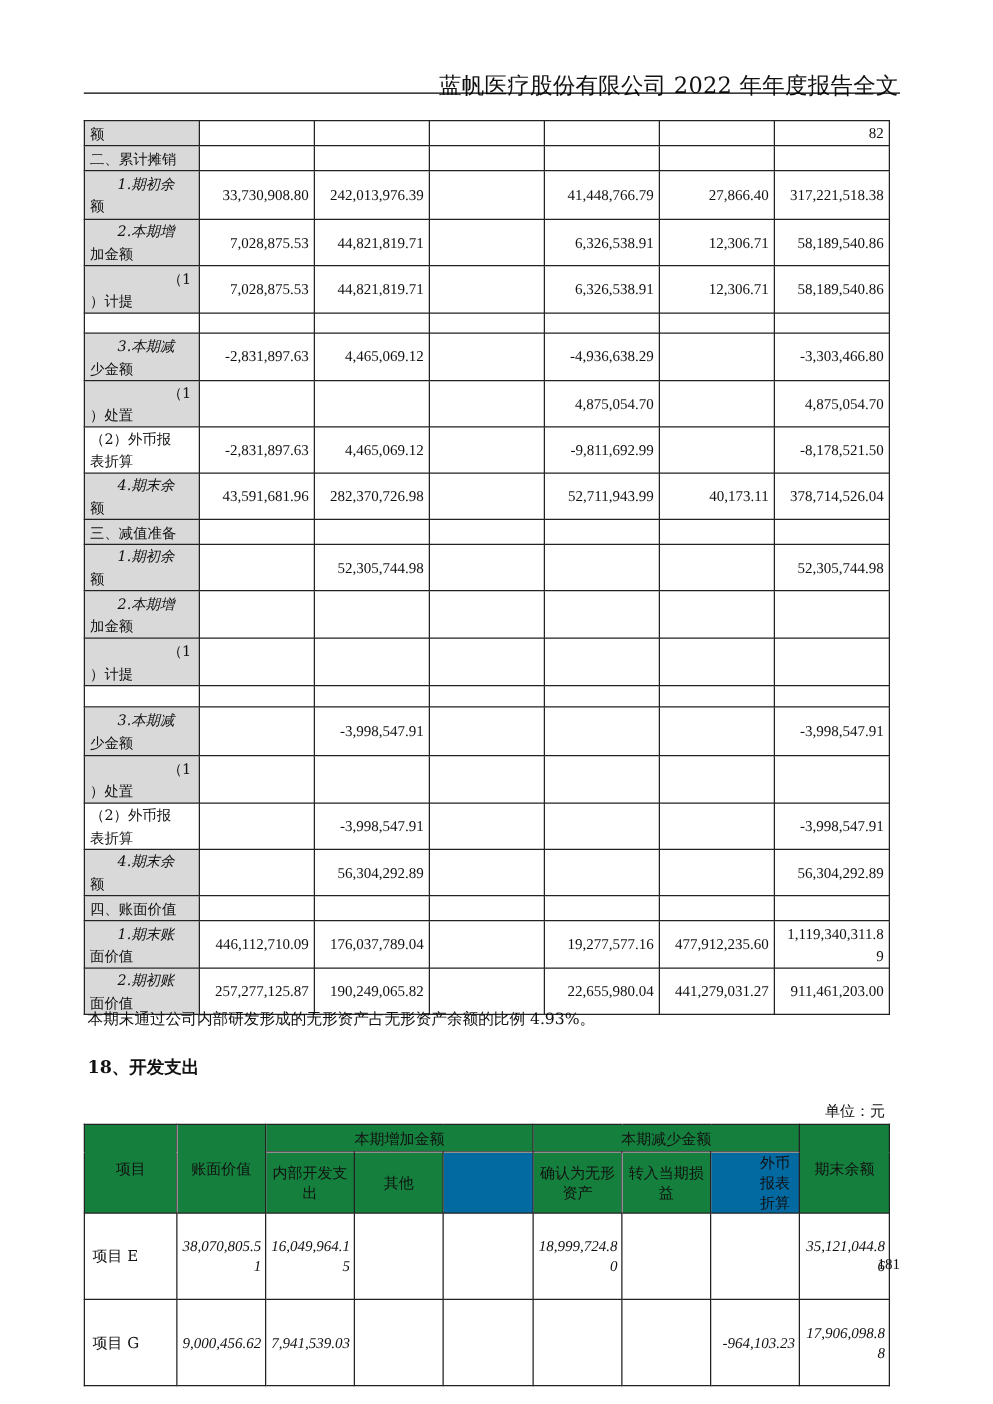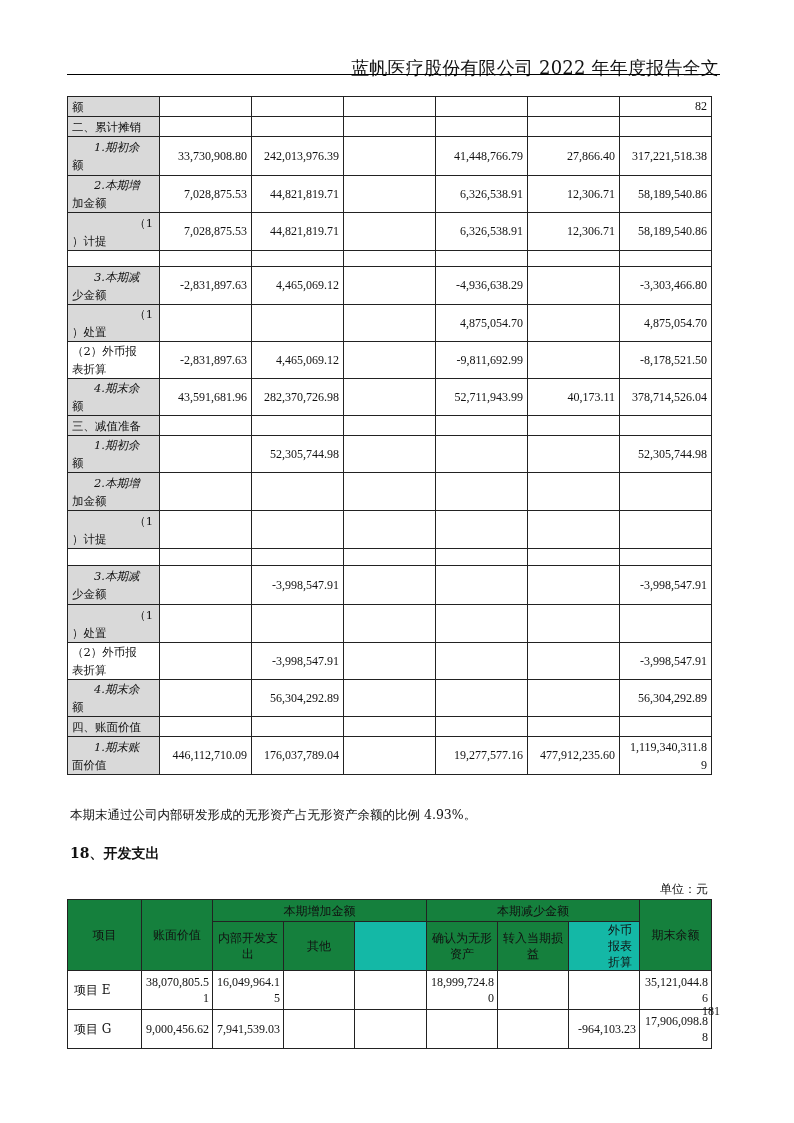--- a/index.html
+++ b/index.html
@@ -21,23 +21,23 @@
   #t1 col.c0 { width:92px; }
   #t1 col.cn { width:92px; }
 
   .note { position:absolute; left:70px; top:807px; font-size:12.5px; }
   .sec-title { position:absolute; left:70px; top:845px; font-size:14px; font-weight:bold; }
   .unit { position:absolute; right:86px; top:881px; font-size:12px; }
 
   #t2 { left:67px; top:899px; width:644px; }
   #t2 td { font-size:12px; }
   #t2 td.hd { background:#15803d; text-align:center; line-height:16px; }
-  #t2 td.hd2 { background:#14b8a6; text-align:center; line-height:16px;padding-left:36px; }
+  #t2 td.hd2 { background:#0369a1; text-align:center; line-height:16px;padding-left:36px; }
   #t2 td.rowlbl { text-align:left; padding-left:6px; }
-  #t2 td.num { line-height:16px; padding:3px 3px; }
+  #t2 td.num { line-height:16px; padding:18px 3px;font-style:italic; }
 
   .page-num { position:absolute; left:702px; top:1004px; font-size:12px; font-family:"Liberation Serif",serif; }
 </style>
 </head>
 <body>
 
 <div class="header-title">蓝帆医疗股份有限公司 2022 年年度报告全文</div>
 <div class="header-rule"></div>
 
 <table id="t1">
@@ -277,20 +277,32 @@
         <td class="lbl">
           <span class="ind" style="display: block;">1.期末账</span>
           <span style="display: block;">面价值</span>
         </td>
         <td class="num">446,112,710.09</td>
         <td class="num">176,037,789.04</td>
         <td class="num"></td>
         <td class="num">19,277,577.16</td>
         <td class="num">477,912,235.60</td>
         <td class="num wrap">1,119,340,311.89</td>
+      </tr>
+      <tr style="height: 37px;">
+        <td class="lbl">
+          <span class="ind" style="display: block;">2.期初账</span>
+          <span style="display: block;">面价值</span>
+        </td>
+        <td class="num">257,277,125.87</td>
+        <td class="num">190,249,065.82</td>
+        <td class="num"></td>
+        <td class="num">22,655,980.04</td>
+        <td class="num">441,279,031.27</td>
+        <td class="num">911,461,203.00</td>
       </tr>
     </tbody>
 </table>
 
 <div class="note">本期末通过公司内部研发形成的无形资产占无形资产余额的比例 4.93%。</div>
 <div class="sec-title">18、开发支出</div>
 <div class="unit">单位：元</div>
 
 <table id="t2">
   <colgroup>

